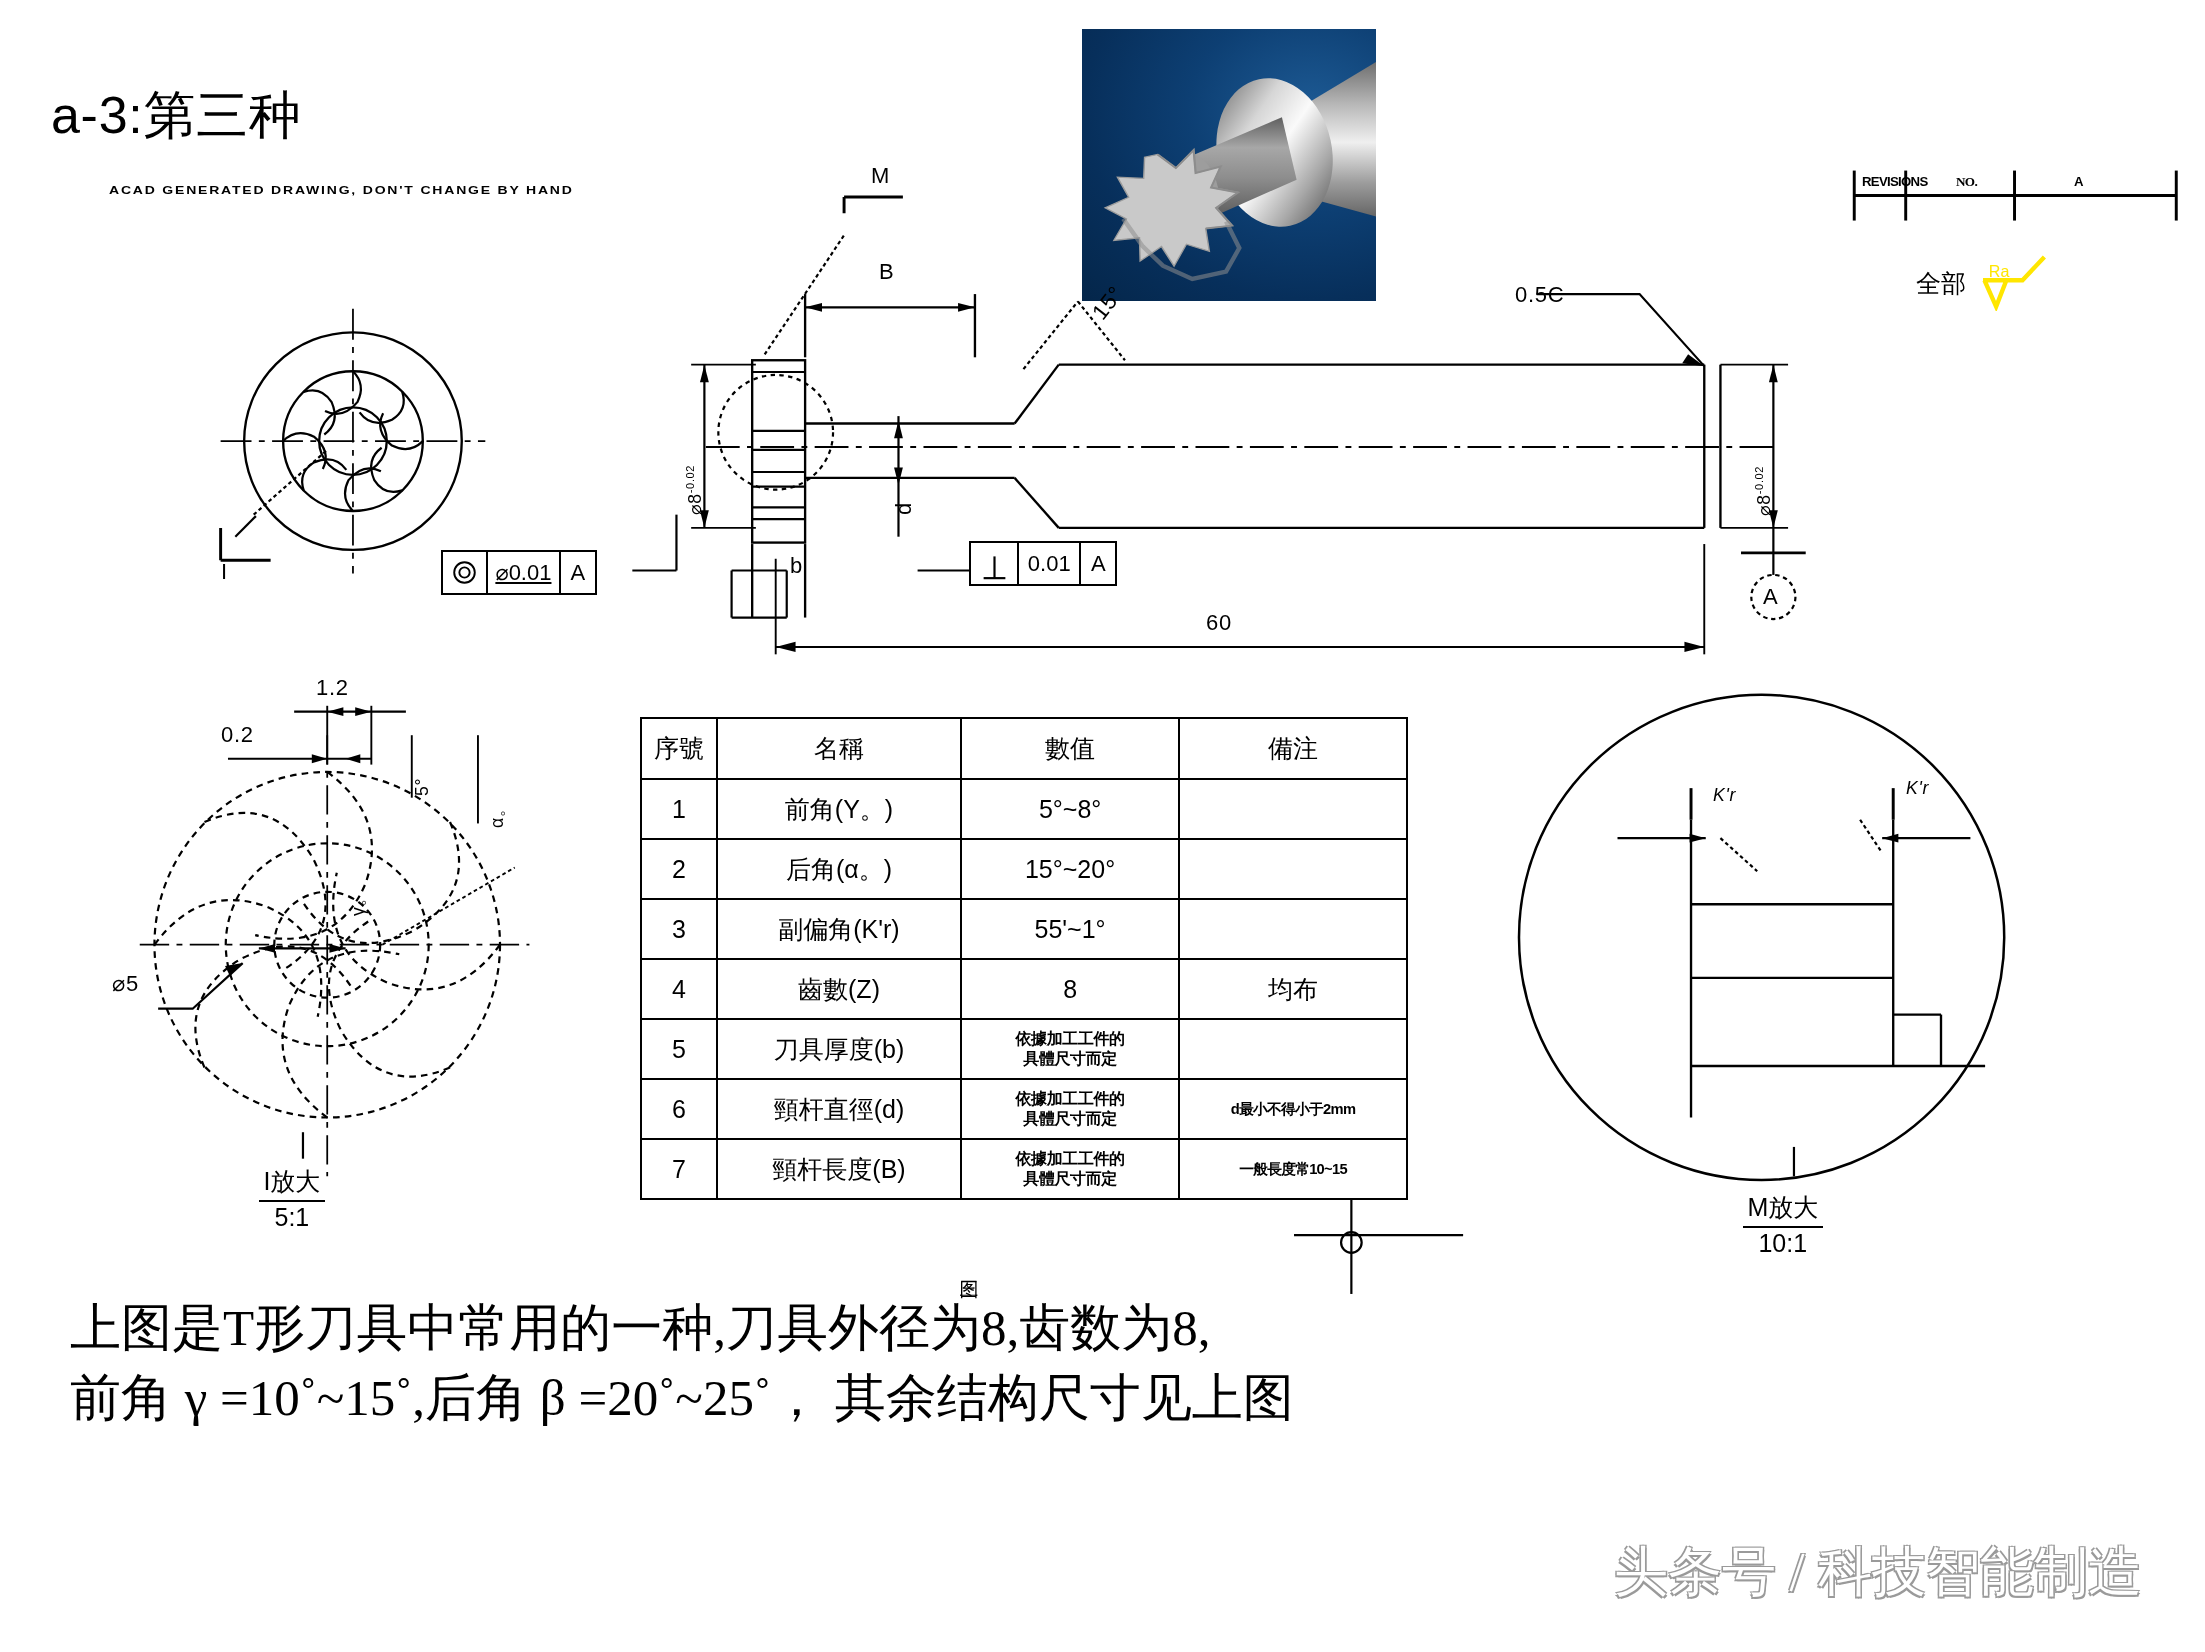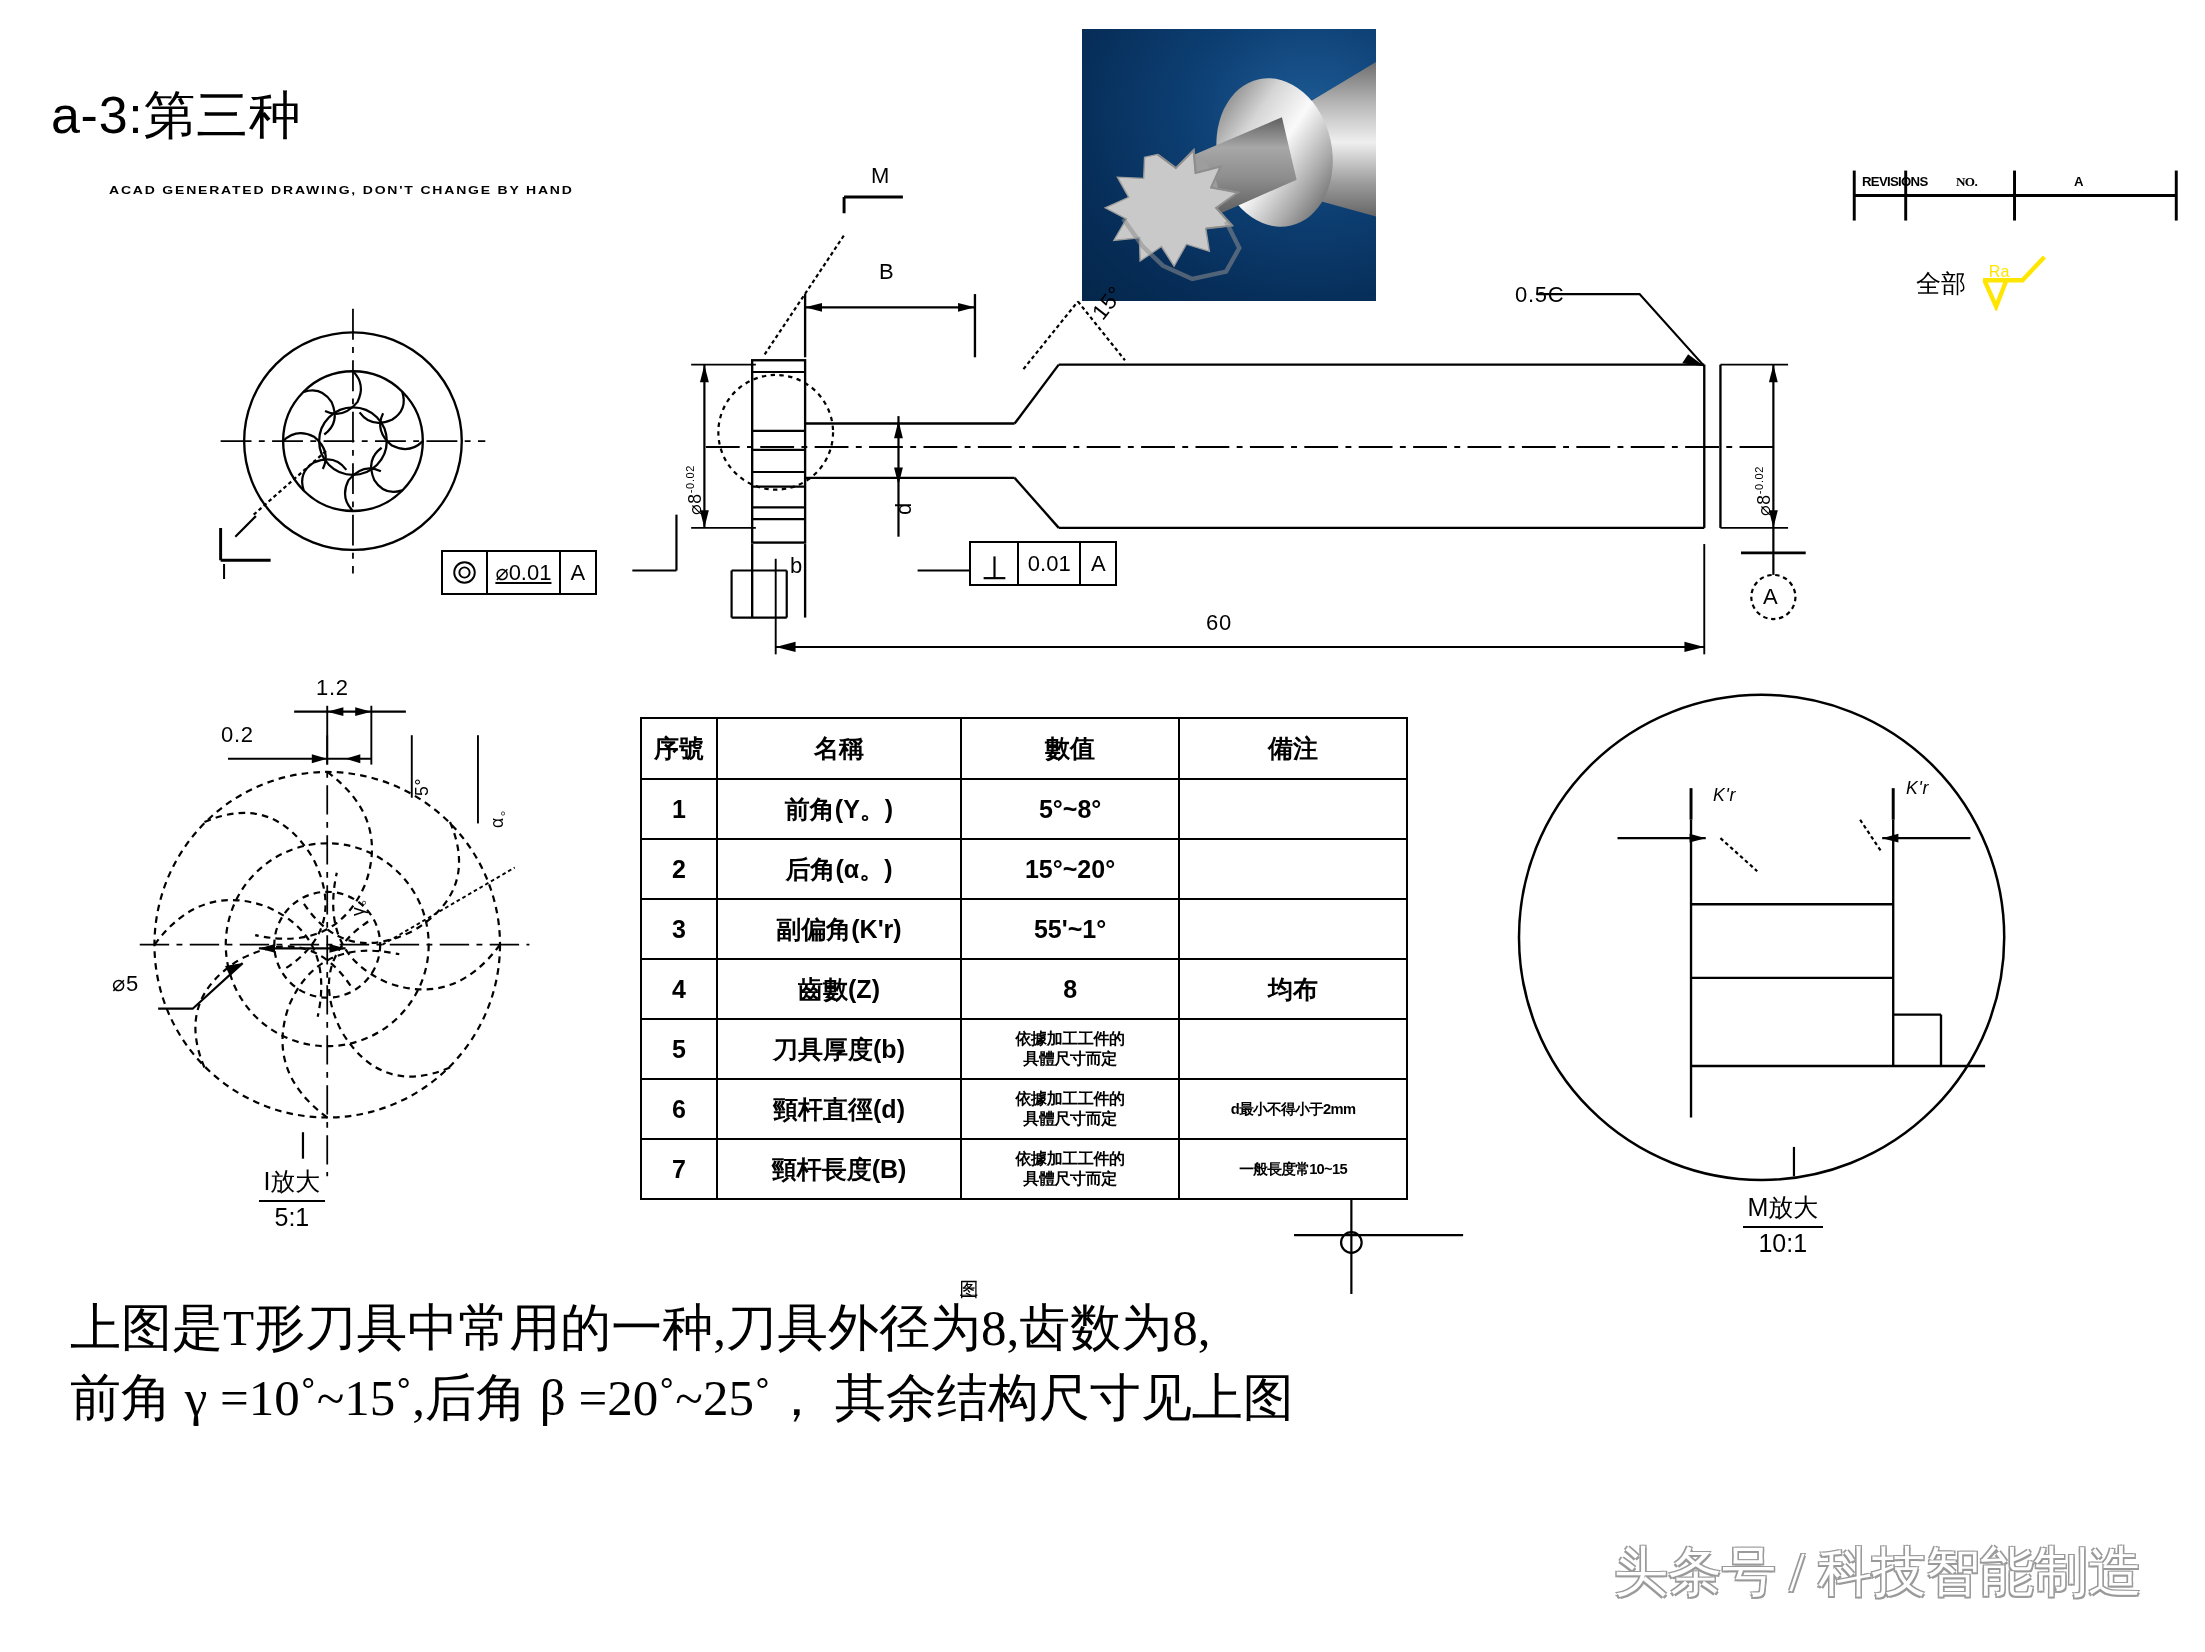--- a/index.html
+++ b/index.html
@@ -32,21 +32,21 @@
   .cn{font-family:"Liberation Sans",sans-serif;}
   
   #draw{left:0;top:0;width:2205px;height:1652px;}
   
   #param-table{
     left:640px;top:717px;width:768px;border-collapse:collapse;
     background:#fff;
   }
   #param-table td,#param-table th{
     border:2.2px solid #000;text-align:center;vertical-align:middle;
-    font-family:"Liberation Sans",sans-serif;color:#000;font-weight:bold;
+    font-family:"Liberation Sans",sans-serif;color:#000;font-weight:normal;
   }
   #param-table th{font-size:25px;height:57px;}
   #param-table td{font-size:25px;height:56px;}
   #param-table td.idx{width:66px;}
   #param-table td.nm{width:221px;border-radius:13px;}
   #param-table td.vl{width:197px;}
   #param-table td.rm{width:206px;}
   #param-table td.two-line{font-size:16px;font-weight:bold;line-height:1.22;letter-spacing:-0.4px;}
   #param-table td.rm-small{font-size:14.7px;font-weight:bold;letter-spacing:-0.7px;}
   .sup{font-size:.62em;vertical-align:super;}

